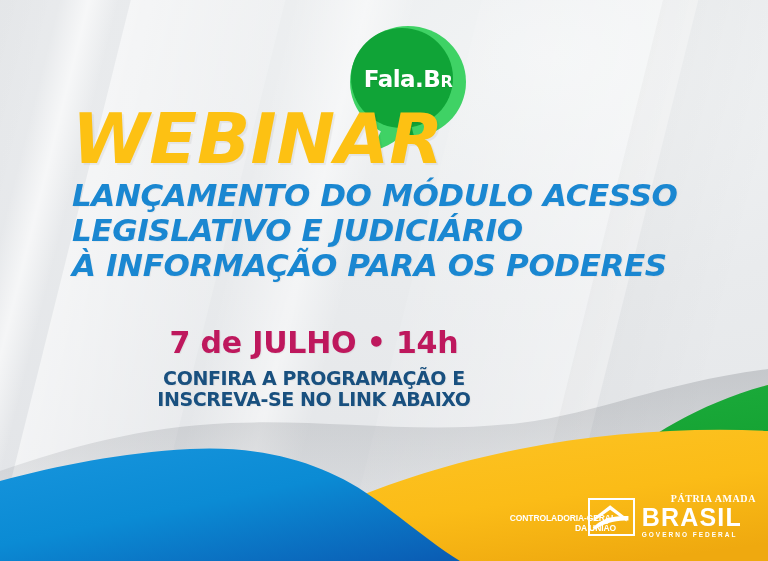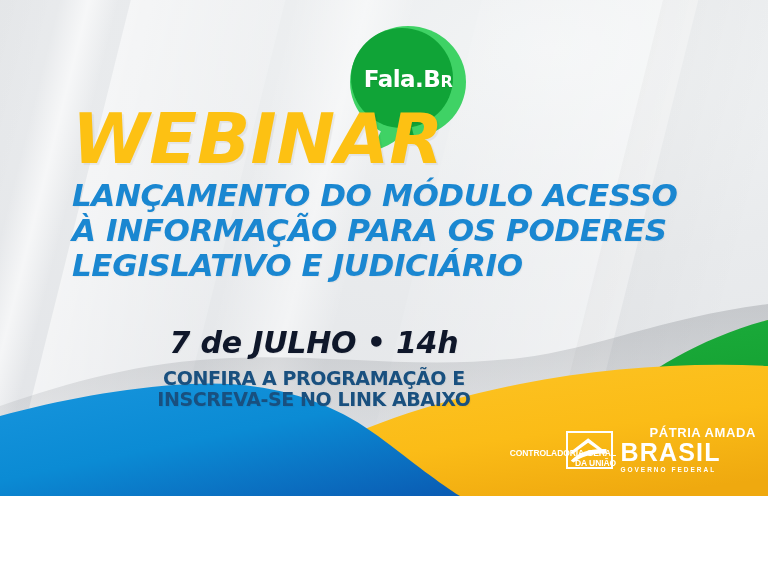--- a/index.html
+++ b/index.html
@@ -4,21 +4,21 @@
 <title>Webinar FalaBR</title>
 <style>
   html, body {
     margin: 0;
     padding: 0;
     background: #ffffff;
   }
   .banner {
     position: relative;
     width: 768px;
-    height: 496px;
+    height: 561px;
     overflow: hidden;
     font-family: "Liberation Sans", sans-serif;
     background: #eceef0;
   }
 
   
   .bg-base {
     position: absolute;
     inset: 0;
     background:
@@ -119,24 +119,23 @@
     width: 768px;
     text-align: center;
     padding-right: 140px;
     box-sizing: border-box;
   }
   .date-line {
     font-family: "DejaVu Sans", sans-serif;
     font-weight: 700;
     font-size: 30px;
     line-height: 1.12;
-    color: #0f172a;
+    color: #be185d;
     letter-spacing: -0.2px;
     text-shadow: 1px 1px 1px rgba(0,0,0,.05);
-    font-style: italic;
   }
   .cta {
     margin-top: 8px;
     font-family: "DejaVu Sans", sans-serif;
     font-weight: 700;
     font-size: 19px;
     line-height: 1.12;
     letter-spacing: -0.4px;
     color: #19507F;
     text-shadow: 1px 1px 1px rgba(0,0,0,.05);
@@ -170,23 +169,23 @@
     width: 47px;
     height: 38px;
     border: 2px solid #ffffff;
     box-sizing: border-box;
     position: relative;
     overflow: hidden;
   }
   .brasil-mark svg { position:absolute; left:0; top:0; width:100%; height:100%; }
   .brasil-words { color: #ffffff; text-align: left; }
   .bw-top {
-    font-family: Liberation Sans, sans-serif;
-    font-weight: 700;
-    font-size: 13px;
+    font-family: Liberation Serif, serif;
+    font-weight: 700;
+    font-size: 10px;
     letter-spacing: 0.6px;
     line-height: 1.05;
     white-space: nowrap;
     margin-left: 29px;
   }
   .bw-mid {
     font-family: "Liberation Sans", sans-serif;
     font-weight: 700;
     font-size: 25px;
     letter-spacing: 1.2px;
@@ -266,22 +265,22 @@
     </svg>
     <div class="bubble-label"><span>Fala</span><span class="dot">.</span><span>B</span><span class="sm">R</span></div>
   </div>
 
   <div class="content">
 
     <div class="webinar">WEBINAR</div>
 
     <div class="subtitle">
       <span class="ln">LANÇAMENTO DO MÓDULO ACESSO</span>
+      <span class="ln">LEGISLATIVO E JUDICIÁRIO</span>
       <span class="ln">À INFORMAÇÃO PARA OS PODERES</span>
-      <span class="ln">LEGISLATIVO E JUDICIÁRIO</span>
     </div>
 
     <div class="date-block">
       <div class="date-line">7 de JULHO • 14h</div>
       <div class="cta">
         <span class="ln">CONFIRA A PROGRAMAÇÃO E</span>
         <span class="ln">INSCREVA-SE NO LINK ABAIXO</span>
       </div>
     </div>
   </div>

